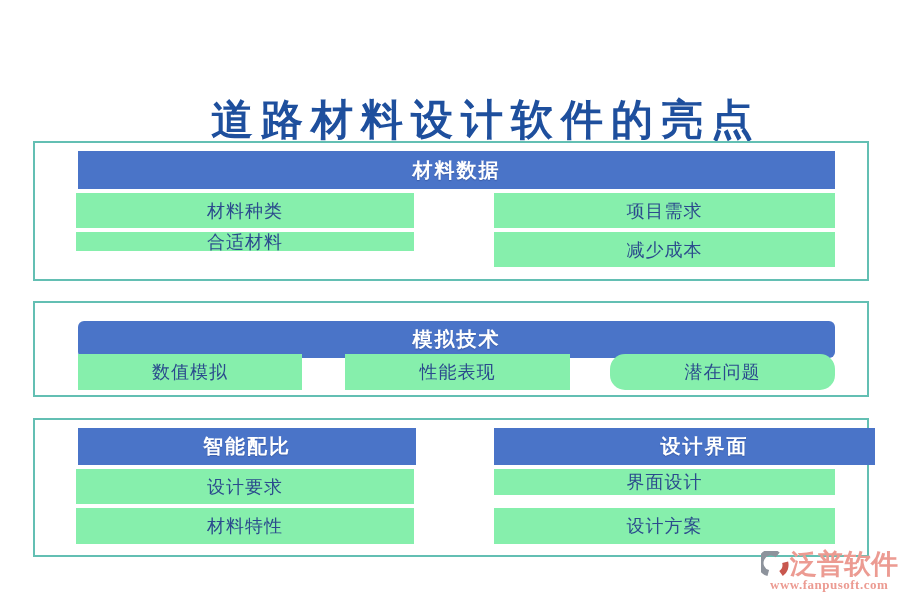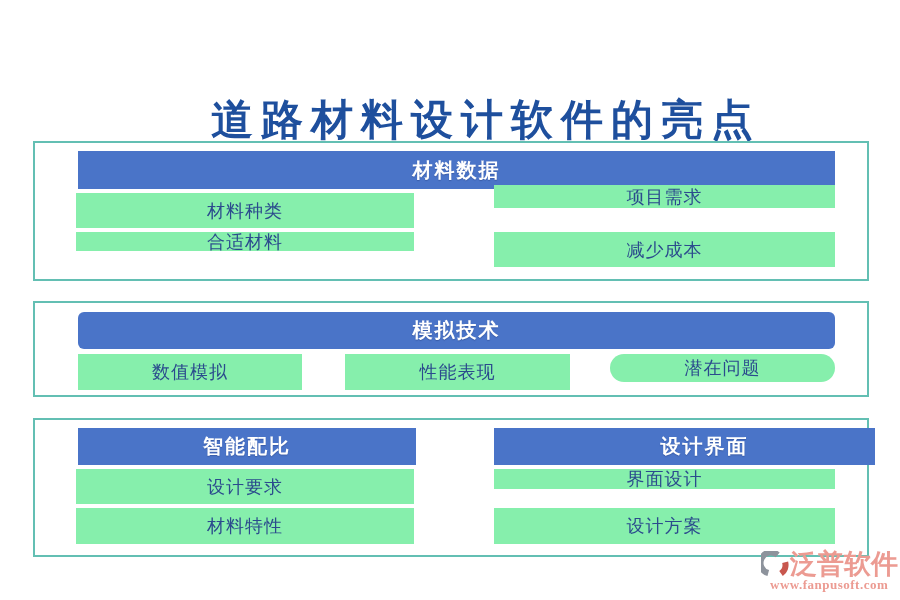--- a/index.html
+++ b/index.html
@@ -26,33 +26,33 @@
     text-shadow:0 1px 1px rgba(30,50,110,0.35);
   }
   .itm{
     position:absolute;background:#86efac;color:#2b4b8d;
     font-size:18px;font-weight:normal;letter-spacing:1px;
     display:flex;align-items:center;justify-content:center;
   }
   
   .sec1 .hdr{left:43px;top:8px;width:757px;height:38px;}
   .sec1 .i1{left:41px;top:50px;width:338px;height:35px;}
-  .sec1 .i2{left:459px;top:42px;width:341px;height:23px;}
+  .sec1 .i2{left:459px;top:50px;width:341px;height:35px;}
   .sec1 .i3{left:41px;top:89px;width:338px;height:19px;}
   .sec1 .i4{left:459px;top:89px;width:341px;height:35px;}
   
-  .sec2 .hdr{left:43px;top:9px;width:757px;height:37px;border-radius:6px;}
+  .sec2 .hdr{left:43px;top:18px;width:757px;height:37px;border-radius:6px;}
   .sec2 .i1{left:43px;top:51px;width:224px;height:36px;}
   .sec2 .i2{left:310px;top:51px;width:225px;height:36px;}
-  .sec2 .i3{left:575px;top:51px;width:225px;height:28px;border-radius:15px;}
+  .sec2 .i3{left:575px;top:51px;width:225px;height:36px;border-radius:15px;}
   
   .sec3 .hL{left:43px;top:8px;width:338px;height:37px;}
   .sec3 .hR{left:459px;top:8px;width:341px;height:37px;padding-left:40px;}
   .sec3 .i1{left:41px;top:49px;width:338px;height:35px;}
-  .sec3 .i2{left:459px;top:49px;width:341px;height:20px;}
+  .sec3 .i2{left:459px;top:49px;width:341px;height:26px;}
   .sec3 .i3{left:41px;top:88px;width:338px;height:36px;}
   .sec3 .i4{left:459px;top:88px;width:341px;height:36px;}
   
   .logo-icon{position:absolute;left:761px;top:551px;width:28px;height:28px;}
   .logo-brand{
     position:absolute;left:790px;top:549px;width:110px;height:30px;
     font-size:27px;font-weight:bold;color:#ec9b92;white-space:nowrap;line-height:30px;
   }
   .logo-url{
     position:absolute;left:770px;top:577px;width:130px;height:16px;

